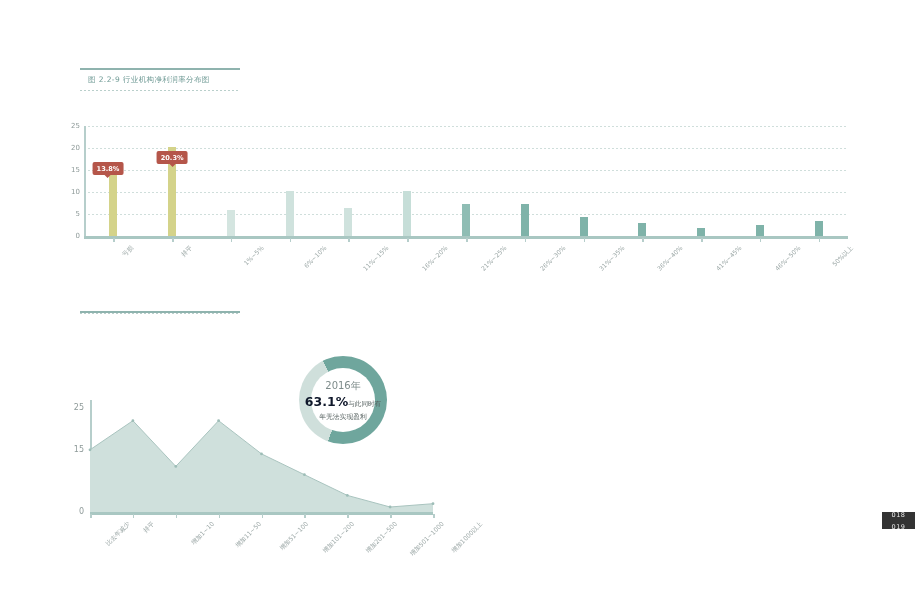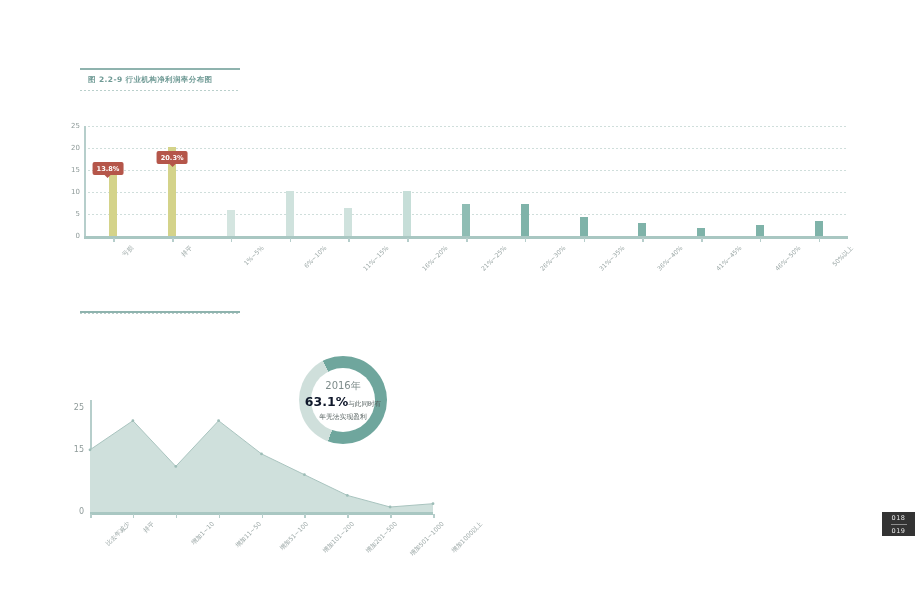--- a/index.html
+++ b/index.html
@@ -67,31 +67,31 @@
   .dn-l2{font-size:6.6px;color:#55605f;line-height:1.5;white-space:nowrap;}
   .dn-big{font-size:12.5px;font-weight:bold;color:#0f172a;}
   .dn-l3{font-size:6.8px;color:#55605f;line-height:1.5;white-space:nowrap;}
 
   
   .area-svg{position:absolute;}
 
   
   .pagebox{
     position:absolute;background:#333333;color:#e8e8e8;
-    width:33px;height:24px;display:flex;flex-direction:column;
+    width:33px;height:17px;display:flex;flex-direction:column;
     align-items:center;justify-content:center;font-size:6.5px;letter-spacing:.6px;
   }
   .pagebox .sep{width:16px;height:1px;background:#8d8d8d;margin:2px 0;}
 </style>
 </head>
 <body>
 
 <div class="page">
 
-  <div class="sec-head" style="left:80px;top:68px;font-weight:bold;">
+  <div class="sec-head" style="left:80px;top:68px;">
     <div class="sec-rule"></div>
     <div class="sec-title">图 2.2-9  行业机构净利润率分布图</div>
     <div class="sec-dots"></div>
   </div>
 
   <div class="plot" id="fig1" style="left:62px;top:126px;width:790px;height:110px;">
       <div class="gridline" style="top: 110px; left: 22px; width: 764px;"></div>
       <div class="axis-y-label" style="left: -4px; top: 106px;">0</div>
       <div class="gridline" style="top: 88px; left: 22px; width: 764px;"></div>
       <div class="axis-y-label" style="left: -4px; top: 84px;">5</div>

